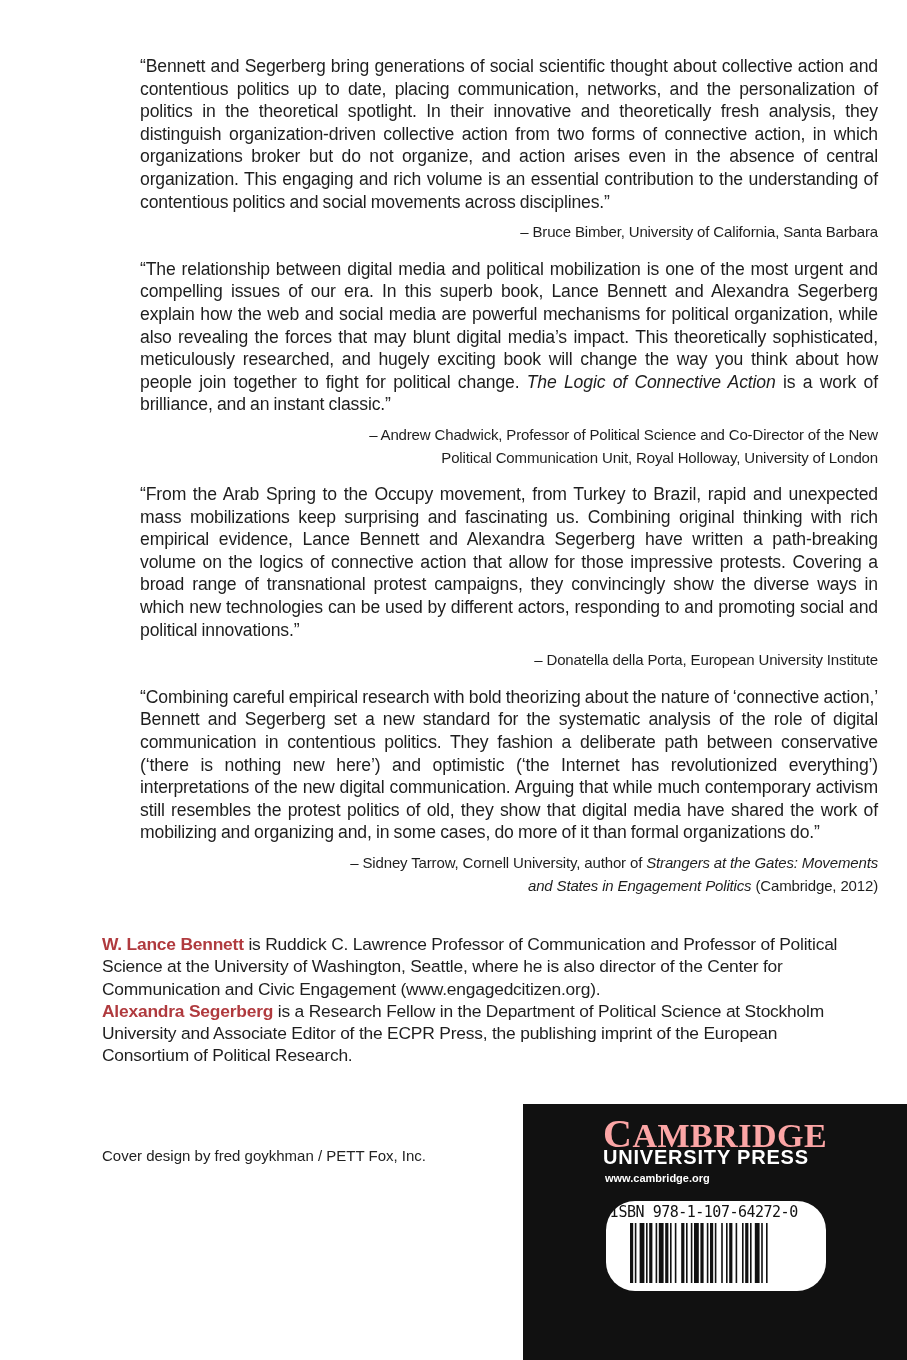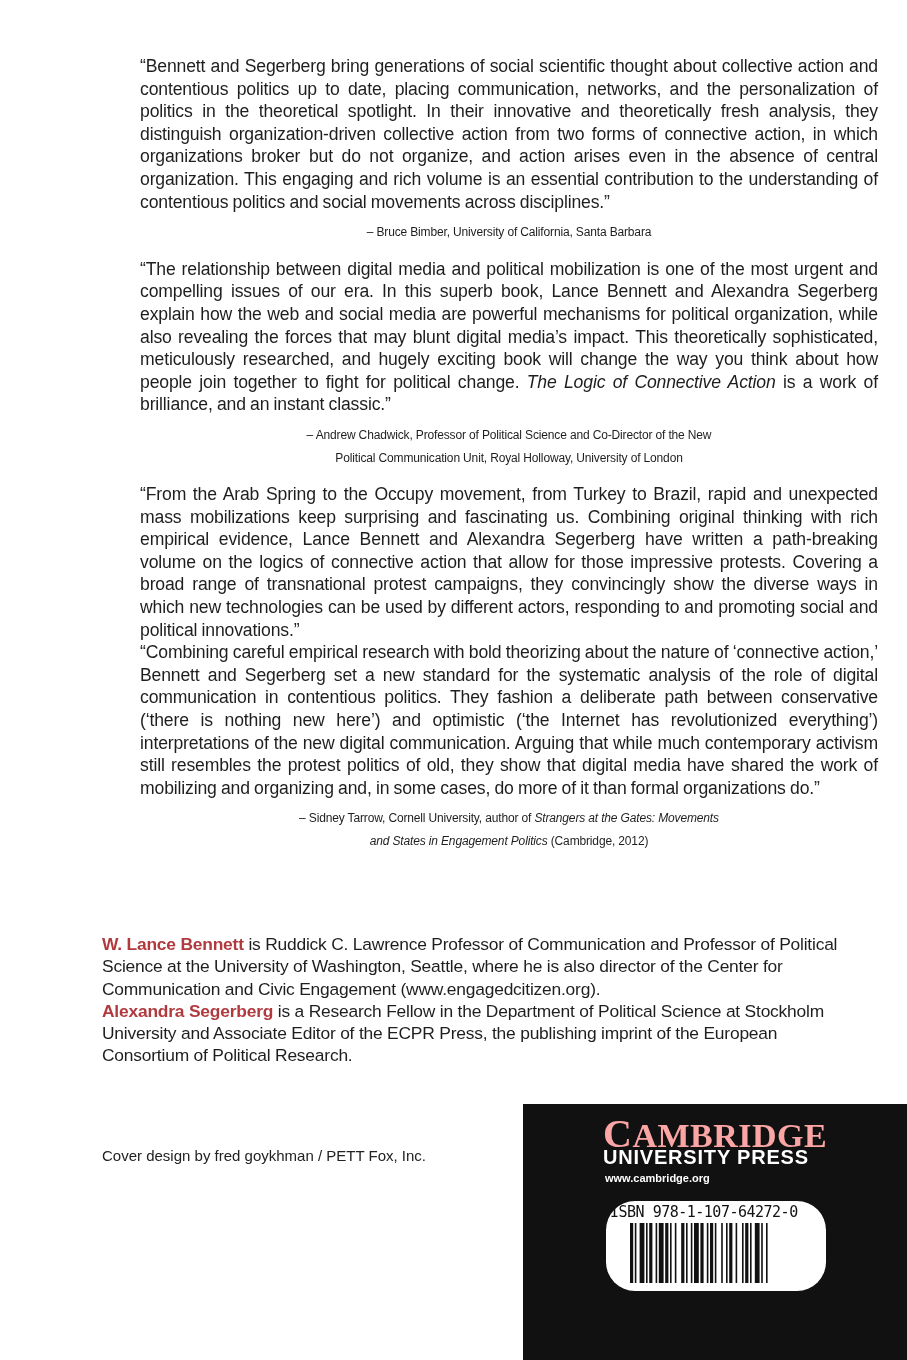--- a/index.html
+++ b/index.html
@@ -7,21 +7,21 @@
     width: 907px; height: 1360px; position: relative; overflow: hidden;
     font-family: "Liberation Sans", sans-serif; color: #1e1e1e;
   }
   .content { position: absolute; left: 100px; top: 55px; width: 738px; margin-left: 40px; }
   .quote {
     font-size: 17.6px; line-height: 22.6px; text-align: justify;
     margin: 0; letter-spacing: -0.15px; word-spacing: -0.5px;
     font-stretch: condensed;
   }
   .attr {
-    font-size: 12px; line-height: 22.6px; text-align: center; margin: 8px 0 14px 0;
+    font-size: 15px; line-height: 22.6px; text-align: right; margin: 8px 0 14px 0;
     letter-spacing: -0.15px;
   }
   .attr em, .quote em { font-style: italic; }
   .bio { font-size: 17.4px; line-height: 22.3px; margin: 0; position: absolute; left: 102px; top: 933px; width: 740px; letter-spacing: -0.2px; }
   .bio .name { color: #b03a3e; font-weight: bold; }
   .credit { position: absolute; left: 102px; top: 1147px; font-size: 15px; color: #222; }
   .cup-box {
     position: absolute; left: 523px; top: 1104px; width: 384px; height: 256px; background: #111111;
   }
   .cup-title { position: absolute; left: 80px; top: 6px; color: #fca5a5; font-family: "Liberation Serif", serif; font-weight: bold; font-size: 34px; letter-spacing: 0.5px; }
@@ -39,20 +39,21 @@
 <body>
 
 <div class="content">
   <p class="quote">“Bennett and Segerberg bring generations of social scientific thought about collective action and contentious politics up to date, placing communication, networks, and the personalization of politics in the theoretical spotlight. In their innovative and theoretically fresh analysis, they distinguish organization-driven collective action from two forms of connective action, in which organizations broker but do not organize, and action arises even in the absence of central organization. This engaging and rich volume is an essential contribution to the understanding of contentious politics and social movements across disciplines.”</p>
   <p class="attr">– Bruce Bimber, University of California, Santa Barbara</p>
 
   <p class="quote"><span>“The relationship between digital media and political mobilization is one of the most urgent and compelling issues of our era. In this superb book, Lance Bennett and Alexandra Segerberg explain how the web and social media are powerful mechanisms for political organization, while also revealing the forces that may blunt digital media’s impact. This theoretically sophisticated, meticulously researched, and hugely exciting book will change the way you think about how people join together to fight for political change. </span><em>The Logic of Connective Action</em><span> is a work of brilliance, and an instant classic.”</span></p>
   <p class="attr"><span>– Andrew Chadwick, Professor of Political Science and Co-Director of the New</span><br><span>Political Communication Unit, Royal Holloway, University of London</span></p>
 
   <p class="quote">“From the Arab Spring to the Occupy movement, from Turkey to Brazil, rapid and unexpected mass mobilizations keep surprising and fascinating us. Combining original thinking with rich empirical evidence, Lance Bennett and Alexandra Segerberg have written a path-breaking volume on the logics of connective action that allow for those impressive protests. Covering a broad range of transnational protest campaigns, they convincingly show the diverse ways in which new technologies can be used by different actors, responding to and promoting social and political innovations.”</p>
+  <p class="attr">– Donatella della Porta, European University Institute</p>
 
   <p class="quote">“Combining careful empirical research with bold theorizing about the nature of ‘connective action,’ Bennett and Segerberg set a new standard for the systematic analysis of the role of digital communication in contentious politics. They fashion a deliberate path between conservative (‘there is nothing new here’) and optimistic (‘the Internet has revolutionized everything’) interpretations of the new digital communication. Arguing that while much contemporary activism still resembles the protest politics of old, they show that digital media have shared the work of mobilizing and organizing and, in some cases, do more of it than formal organizations do.”</p>
   <p class="attr"><span>– Sidney Tarrow, Cornell University, author of </span><em>Strangers at the Gates: Movements</em><br><em>and States in Engagement Politics</em><span> (Cambridge, 2012)</span></p>
 </div>
 
 <p class="bio"><span class="name">W. Lance Bennett</span><span> is Ruddick C. Lawrence Professor of Communication and Professor of Political Science at the University of Washington, Seattle, where he is also director of the Center for Communication and Civic Engagement (www.engagedcitizen.org).</span><br><span class="name">Alexandra Segerberg</span><span> is a Research Fellow in the Department of Political Science at Stockholm University and Associate Editor of the ECPR Press, the publishing imprint of the European Consortium of Political Research.</span></p>
 
 <div class="credit">Cover design by fred goykhman / PETT Fox, Inc.</div>
 
 <div class="cup-box">

